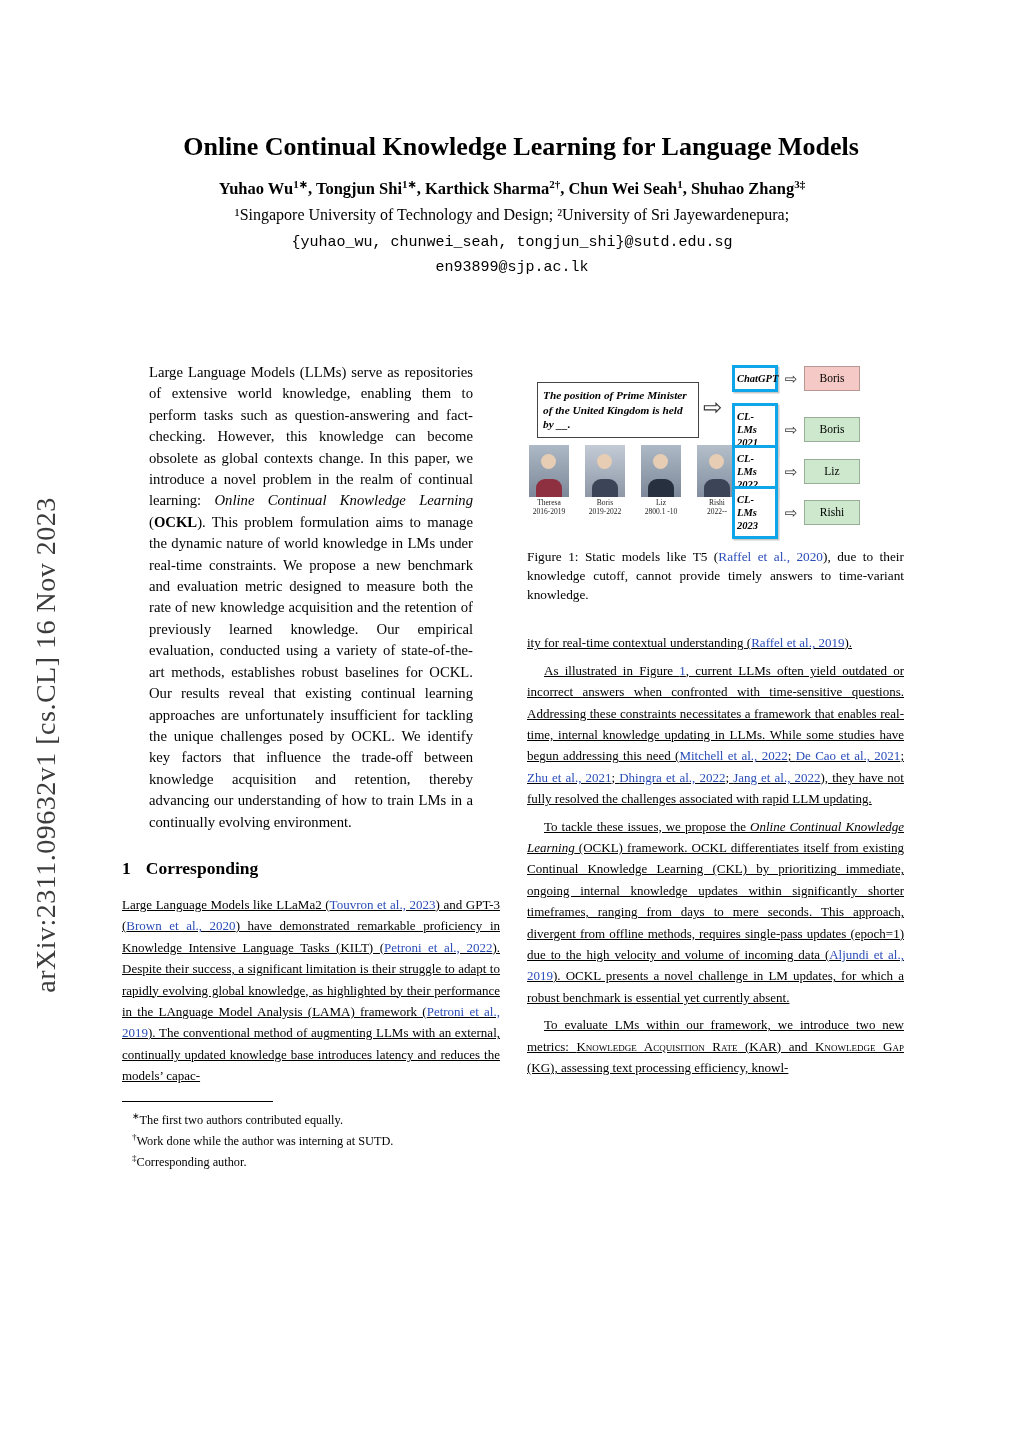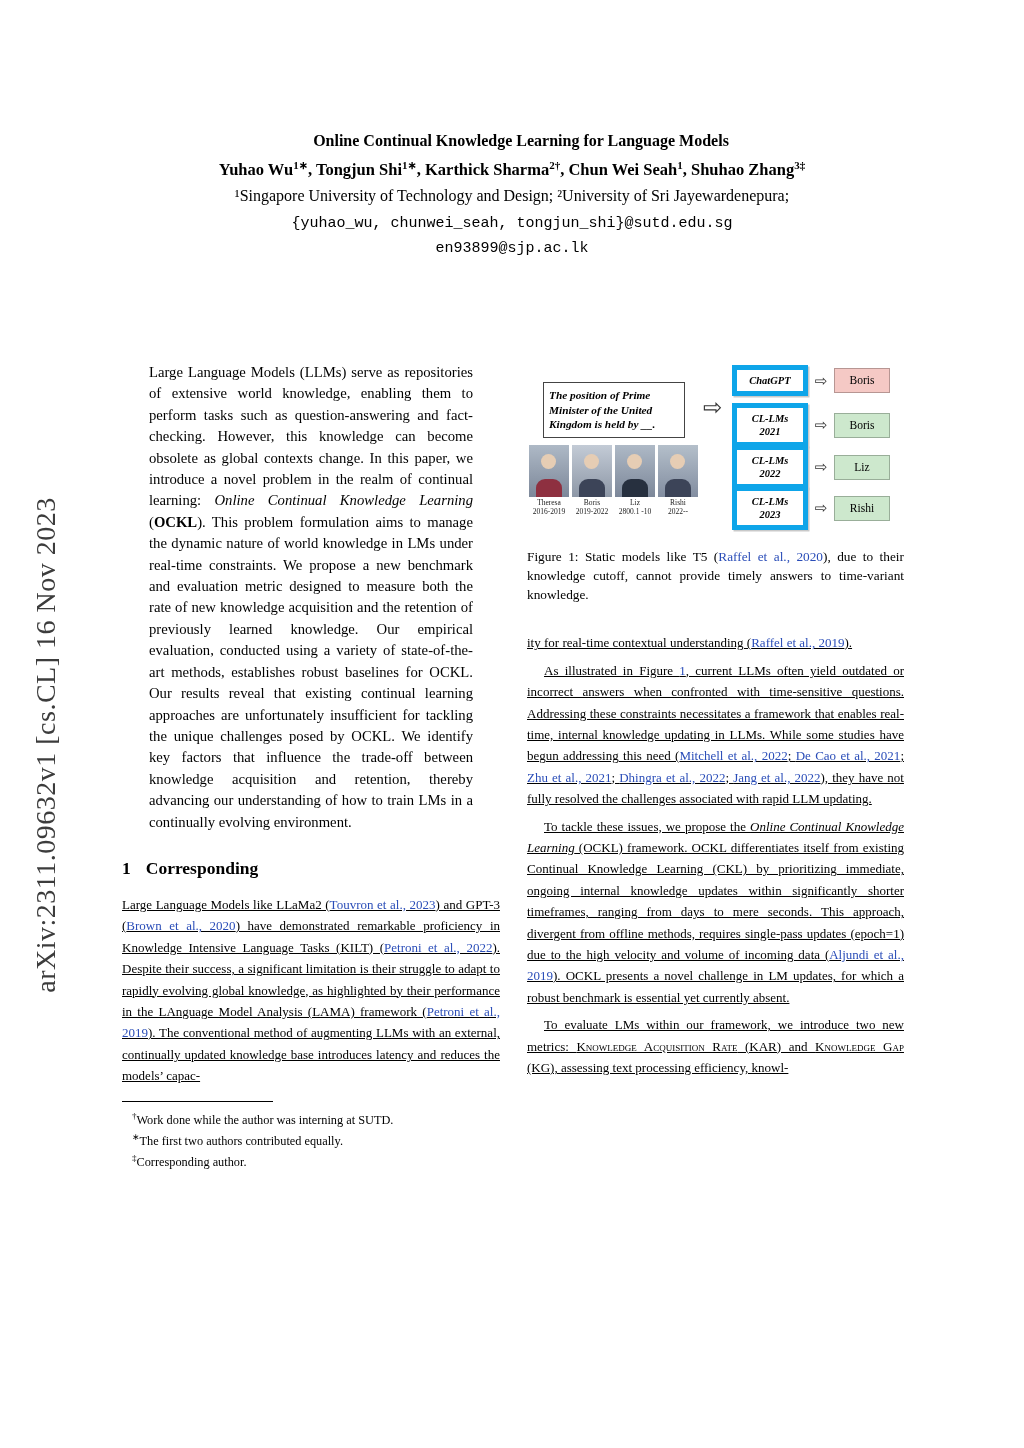--- a/index.html
+++ b/index.html
@@ -9,21 +9,21 @@
     font-family:"Liberation Serif", serif; color:#000; overflow:hidden;
   }
   
   .arxiv-strip {
     position:absolute; left:46px; top:745px; white-space:nowrap;
     transform:translate(-50%,-50%) rotate(-90deg);
     font-size:28px; color:#3c3c3c; letter-spacing:0.5px;
   }
   
   .header { position:absolute; top:132px; left:0; width:100%; text-align:center; }
-  .title { font-size:16px; font-weight:bold; margin-bottom:10px;padding-left:18px; }
+  .title { font-size:26px; font-weight:bold; margin-bottom:17px;padding-left:18px; }
   .authors { font-size:16.5px; font-weight:bold; margin-bottom:4px; }
   .authors sup { font-size:11px; line-height:0; }
   .affil { font-size:16px; line-height:23px; }
   .emails { font-family:"Liberation Mono", "DejaVu Sans Mono", monospace; font-size:15px; line-height:24.5px; margin-top:5px; }
   
   .col-left  { position:absolute; left:122px; top:362px; width:378px; }
   .col-right { position:absolute; left:527px; top:358px; width:377px; }
   .abs-head { text-align:center; font-size:17px; font-weight:bold; margin-bottom:15px; }
   .abs-body { margin:0 27px; text-align:justify; font-size:14.7px; line-height:21.4px; hyphens:auto; }
   .sec-head { font-size:17.5px; font-weight:bold; margin:25px 0 15px; }
@@ -36,43 +36,43 @@
   .sc { font-variant:small-caps; }
   
   .footnotes { margin-top:14px; font-size:12.3px; line-height:17.2px; }
   .fn-rule { width:151px; border-top:1px solid #000; margin-bottom:6px; }
   .fn { text-indent:10px; }
   .fn sup { font-size:9px; }
   
   .fig { margin-bottom:28px; }
   .fig-canvas { position:relative; height:176px; }
   .q-box {
-    position:absolute; left:16px; top:24px; width:142px; border:1px solid #444;
+    position:absolute; left:10px; top:24px; width:162px; border:1px solid #444;
     padding:5px 5px; font-size:11.3px; font-weight:bold; font-style:italic; line-height:14.5px;
     background:#fff;
   }
   .big-arrow { position:absolute; left:176px; top:36px; font-size:23px; color:#333; }
-  .photos { position:absolute; left:2px; top:87px; display:flex; gap:3px; }
+  .photos { position:absolute; left:2px; top:87px; display:flex; gap:16px; }
   .photo-wrap { width:40px; text-align:center; }
   .photo { width:40px; height:52px; position:relative; overflow:hidden; background:linear-gradient(#aeb9c6,#7c8799); }
   .photo::before { content:''; position:absolute; width:15px; height:15px; border-radius:50%; background:#e6cdb4; top:9px; left:12px; }
   .photo::after { content:''; position:absolute; width:26px; height:18px; border-radius:9px 9px 0 0; bottom:0; left:7px; background:#3c4458; }
   .photo-wrap:nth-child(1) .photo::after { background:#8e3040; }
   .photo-wrap:nth-child(2) .photo { background:linear-gradient(#c3cbd6,#8d97a6); }
   .photo-wrap:nth-child(3) .photo::after { background:#27303f; }
   .photo-wrap:nth-child(4) .photo { background:linear-gradient(#b4bfca,#828da0); }
   .photo-label { font-size:7.5px; line-height:8.8px; margin-top:2px; color:#222; }
   .rows { position:absolute; left:205px; top:0; width:172px; }
   .fig-row { position:absolute; left:0; display:flex; align-items:center; }
   .fig-row.r0 { top:7px; }
   .fig-row.r1 { top:45px; }
   .fig-row.r2 { top:87px; }
   .fig-row.r3 { top:128px; }
   .model-box {
-    width:76px; border:5px solid #0ea5e9; background:#fff; text-align:center;
+    width:46px; border:3px solid #0ea5e9; background:#fff; 
     font-weight:bold; font-style:italic; font-size:10.5px; line-height:13px; padding:4px 2px;
     box-shadow:1.5px 1.5px 0 #c9c9c9;
   }
   .model-line:empty { display:none; }
   .sm-arrow { width:26px; text-align:center; font-size:15px; color:#333; }
   .ans-box {
     width:56px; height:25px; line-height:23px; text-align:center; font-size:11.5px;
     border:1px solid rgba(0,0,0,0.25);
   }
   figcaption { margin-top:14px; font-size:13.3px; line-height:18.8px; text-align:justify; hyphens:auto; }
@@ -97,22 +97,22 @@
   </header>
 
   <section class="col-left">
     <p class="abs-body"><span>Large Language Models (LLMs) serve as repositories of extensive world knowledge, enabling them to perform tasks such as question-answering and fact-checking. However, this knowledge can become obsolete as global contexts change. In this paper, we introduce a novel problem in the realm of continual learning: </span><span class="i">Online Continual Knowledge Learning</span><span> (</span><span class="b">OCKL</span><span>). This problem formulation aims to manage the dynamic nature of world knowledge in LMs under real-time constraints. We propose a new benchmark and evaluation metric designed to measure both the rate of new knowledge acquisition and the retention of previously learned knowledge. Our empirical evaluation, conducted using a variety of state-of-the-art methods, establishes robust baselines for OCKL. Our results reveal that existing continual learning approaches are unfortunately insufficient for tackling the unique challenges posed by OCKL. We identify key factors that influence the trade-off between knowledge acquisition and retention, thereby advancing our understanding of how to train LMs in a continually evolving environment.</span></p>
 
     <h2 class="sec-head"><span class="sec-num">1</span><span>Corresponding</span></h2>
     <p class="body nofirst"><span>Large Language Models like LLaMa2 (</span><span class="cite">Touvron et al., 2023</span><span>) and GPT-3 (</span><span class="cite">Brown et al., 2020</span><span>) have demonstrated remarkable proficiency in Knowledge Intensive Language Tasks (KILT) (</span><span class="cite">Petroni et al., 2022</span><span>). Despite their success, a significant limitation is their struggle to adapt to rapidly evolving global knowledge, as highlighted by their performance in the LAnguage Model Analysis (LAMA) framework (</span><span class="cite">Petroni et al., 2019</span><span>). The conventional method of augmenting LLMs with an external, continually updated knowledge base introduces latency and reduces the models’ capac-</span></p>
 
     <div class="footnotes">
       <div class="fn-rule"></div>
+      <p class="fn"><sup>∗</sup><span>The first two authors contributed equally.</span></p>
       <p class="fn"><sup>†</sup><span>Work done while the author was interning at SUTD.</span></p>
-      <p class="fn"><sup>∗</sup><span>The first two authors contributed equally.</span></p>
       <p class="fn"><sup>‡</sup><span>Corresponding author.</span></p>
     </div>
   </section>
 
   <section class="col-right">
     <figure class="fig">
       <div class="fig-canvas">
         <div class="q-box">The position of Prime Minister of the United Kingdom is held by __.</div>
         <div class="big-arrow">⇨</div>
 

